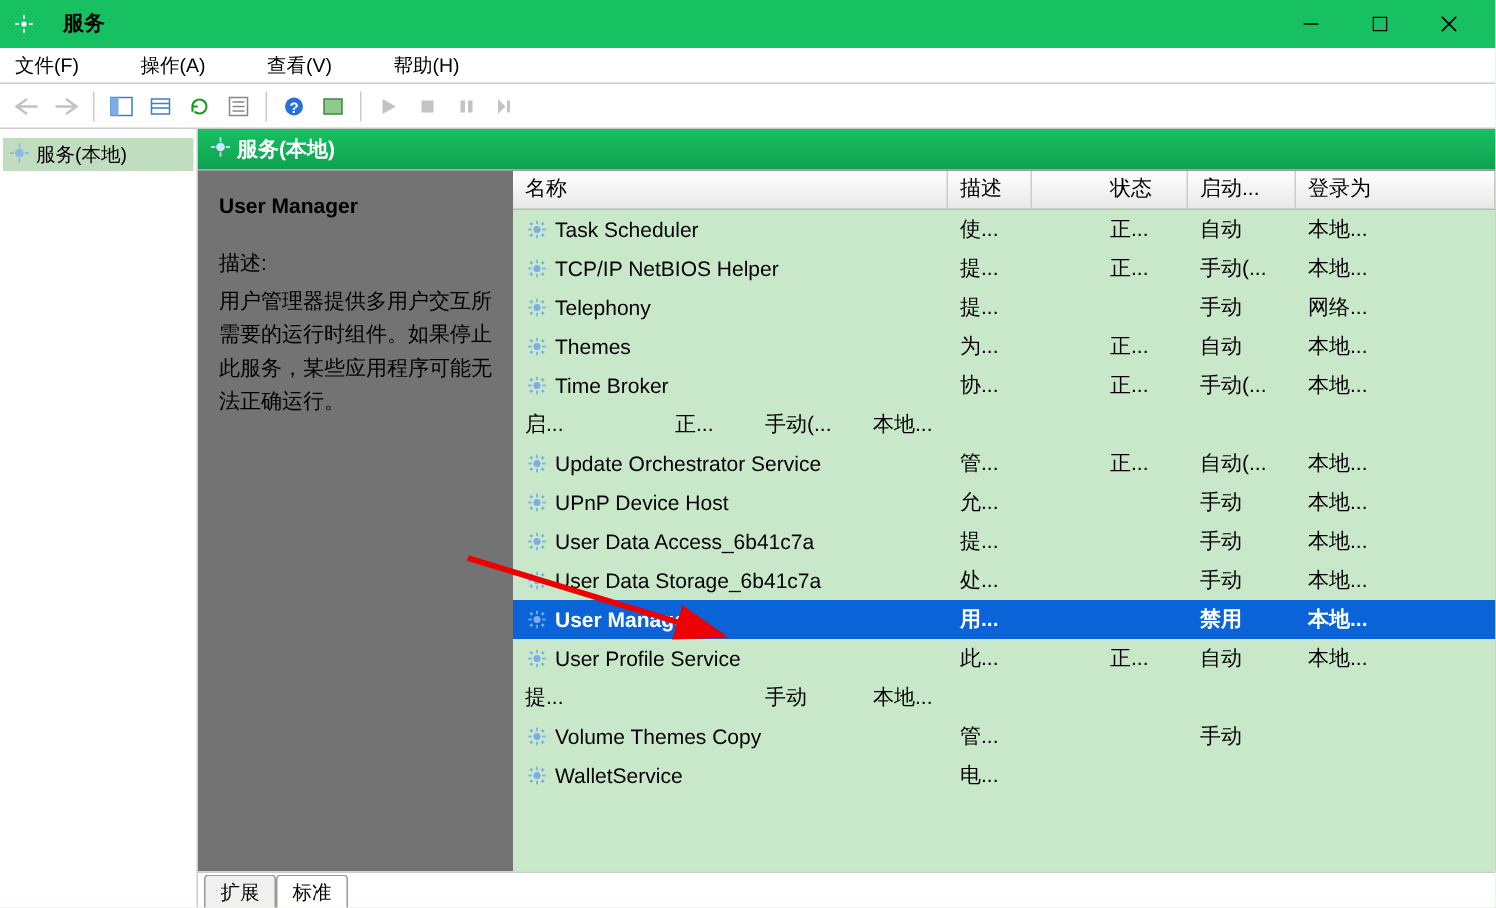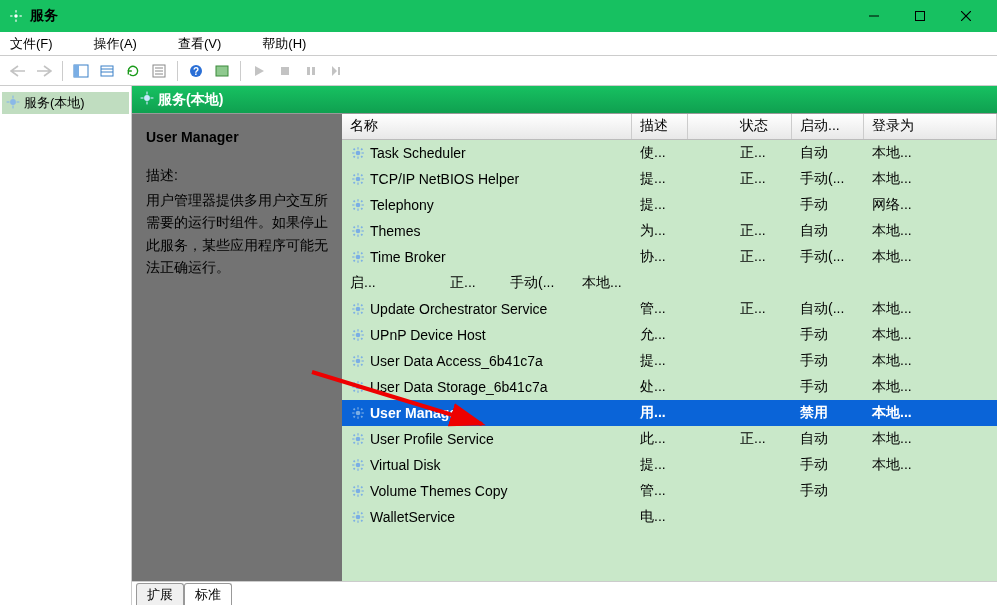--- a/index.html
+++ b/index.html
@@ -1,18 +1,18 @@
 <!DOCTYPE html>
 <html><head>
 <meta charset="utf-8">
 <style>
 * { box-sizing: border-box; margin: 0; padding: 0; font-family: "Microsoft YaHei", "Segoe UI", sans-serif; }
 body { width: 997px; height: 605px; background: #fff; overflow: hidden; position: relative; }
 
-.titlebar { height: 32px; background: #17c161; display: flex; align-items: center; padding: 0 8px; }
+.titlebar { height: 32px; background: #17c161; display: flex; align-items: center; padding: 0 8px; gap: 12px; }
 .titlebar .icon { width: 16px; height: 16px; margin-right: 6px; display: inline-flex; align-items: center; justify-content: center; }
 .titlebar .title { color: #000; font-size: 14px; font-weight: bold; flex: 1; }
 .titlebar .btns { display: flex; }
 .titlebar .win-btn { width: 46px; height: 32px; display: flex; align-items: center; justify-content: center; color: #000; font-size: 14px; }
 
 .menubar { height: 24px; background: #fff; border-bottom: 1px solid #ccc; display: flex; align-items: center; padding: 0 2px; font-size: 13px; gap: 25px; }
 .menubar .menu-item { padding: 2px 8px; display: flex; align-items: center; }
 
 .toolbar { height: 30px; background: #fff; border-bottom: 1px solid #ccc; display: flex; align-items: center; padding: 0 6px; gap: 2px; }
 .toolbar .tb-btn { width: 24px; height: 24px; display: flex; align-items: center; justify-content: center; border: 1px solid transparent; }
@@ -482,38 +482,20 @@
                   </svg>
                 </span>
                 <span>User Profile Service</span>
               </div>
               <div class="cell col-desc">此...</div>
               <div class="cell col-status">正...</div>
               <div class="cell col-start">自动</div>
               <div class="cell col-login">本地...</div>
             </div>
             <div class="row">
-              <div class="cell col-name">
-                <span class="svc-ico">
-                  <svg width="14" height="14" viewBox="0 0 24 24">
-                    <circle cx="12" cy="12" r="4" fill="#7aaee5"></circle>
-                    <g fill="#7aaee5">
-                      <rect x="11" y="2" width="2" height="4"></rect>
-                      <rect x="11" y="18" width="2" height="4"></rect>
-                      <rect x="2" y="11" width="4" height="2"></rect>
-                      <rect x="18" y="11" width="4" height="2"></rect>
-                      <rect x="4" y="4" width="3" height="3" transform="rotate(45 5.5 5.5)"></rect>
-                      <rect x="17" y="4" width="3" height="3" transform="rotate(45 18.5 5.5)"></rect>
-                      <rect x="4" y="17" width="3" height="3" transform="rotate(45 5.5 18.5)"></rect>
-                      <rect x="17" y="17" width="3" height="3" transform="rotate(45 18.5 18.5)"></rect>
-                    </g>
-                  </svg>
-                </span>
-                <span>Virtual Disk</span>
-              </div>
               <div class="cell col-desc">提...</div>
               <div class="cell col-status"></div>
               <div class="cell col-start">手动</div>
               <div class="cell col-login">本地...</div>
             </div>
             <div class="row">
               <div class="cell col-name">
                 <span class="svc-ico">
                   <svg width="14" height="14" viewBox="0 0 24 24">
                     <circle cx="12" cy="12" r="4" fill="#7aaee5"></circle>

